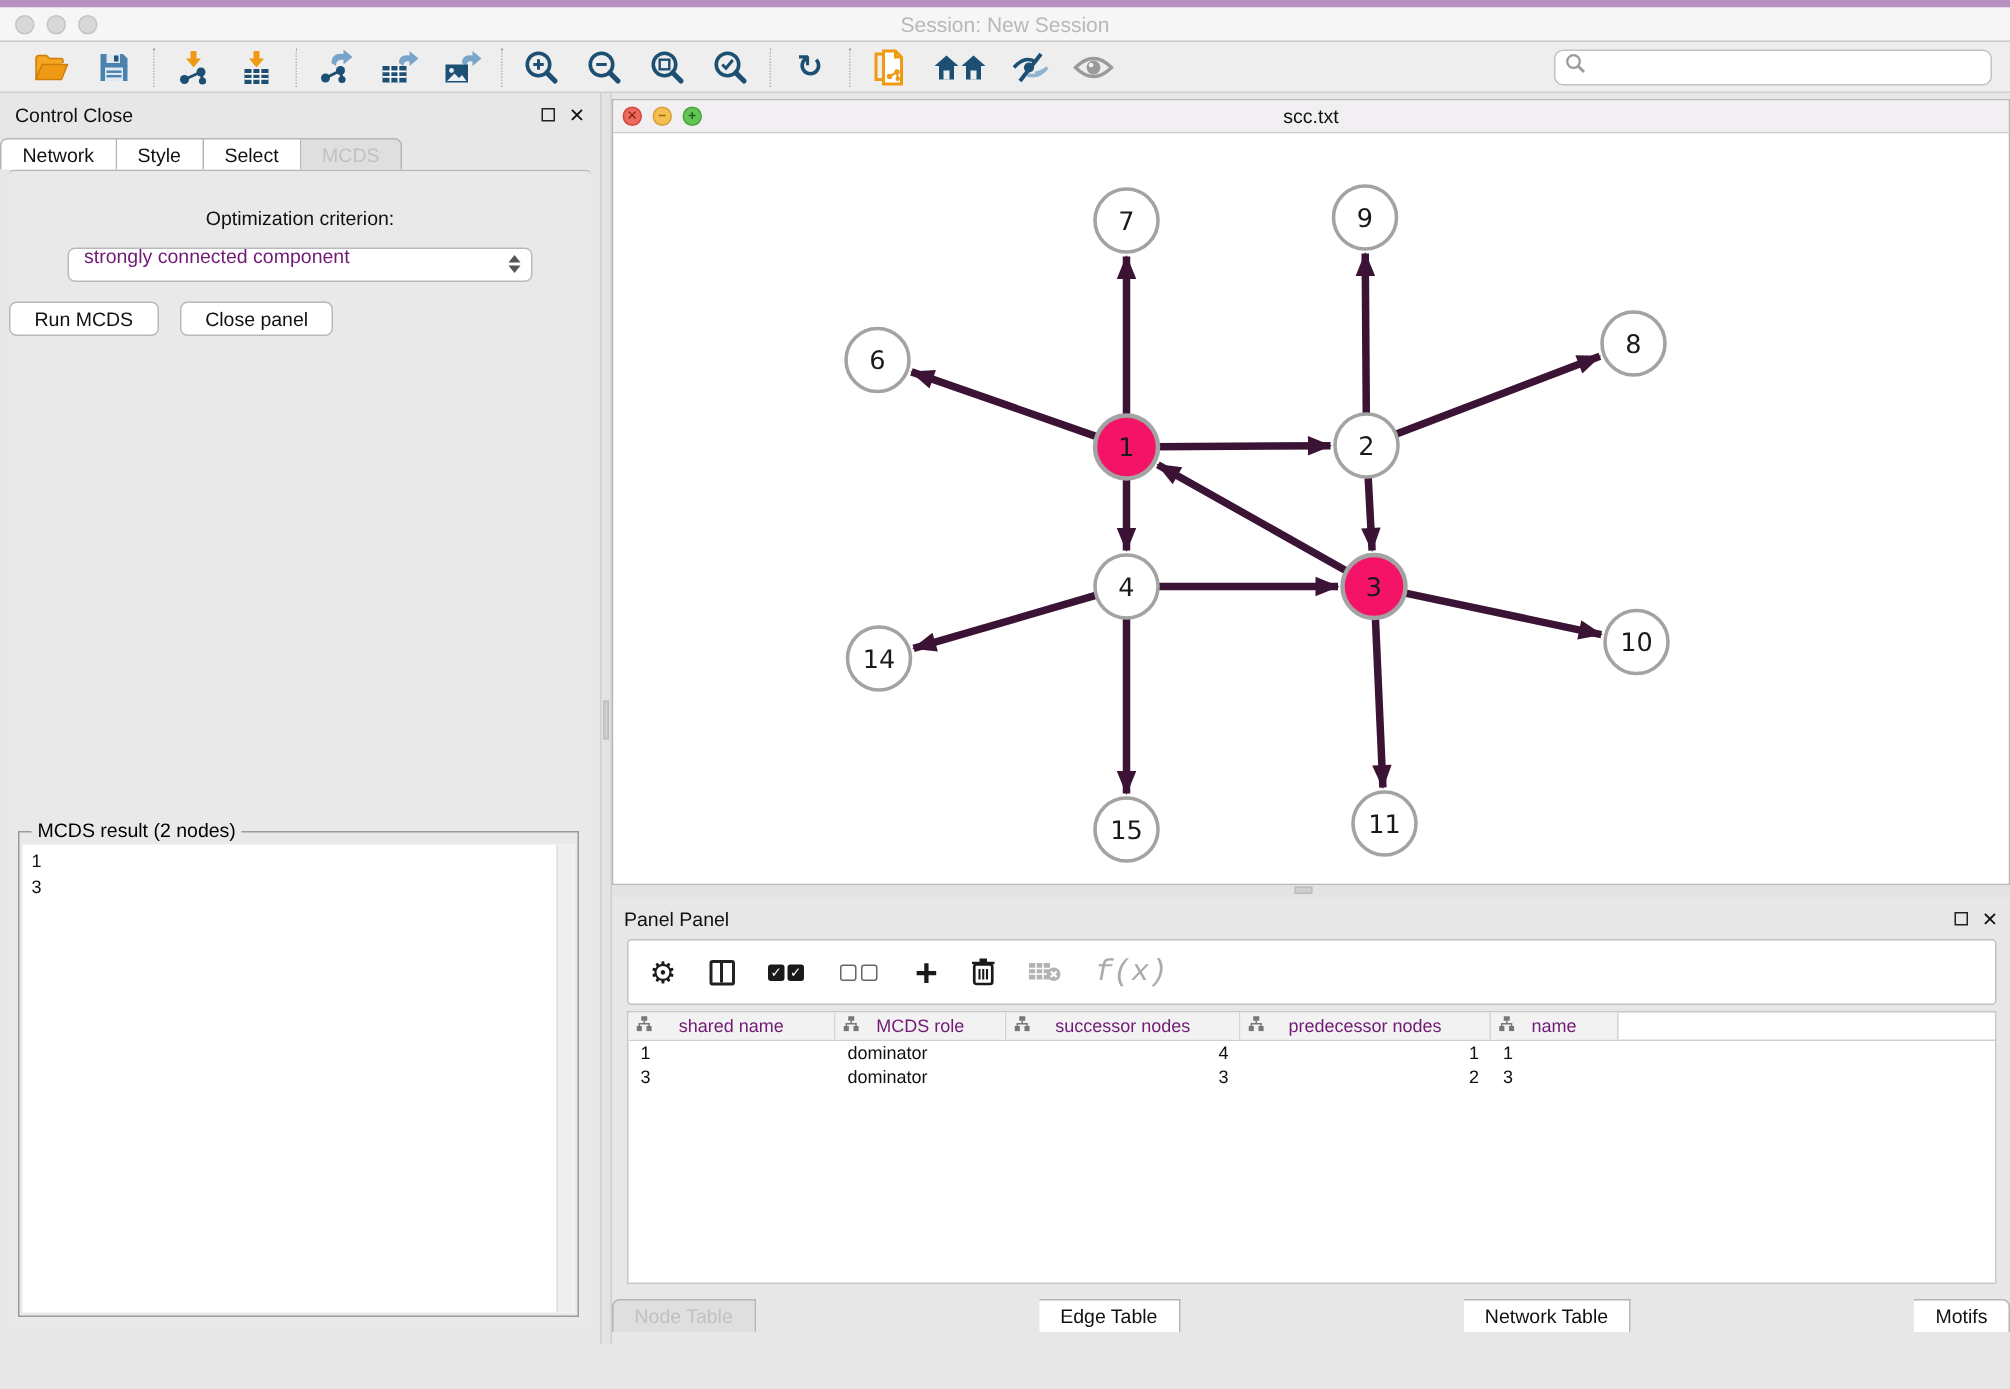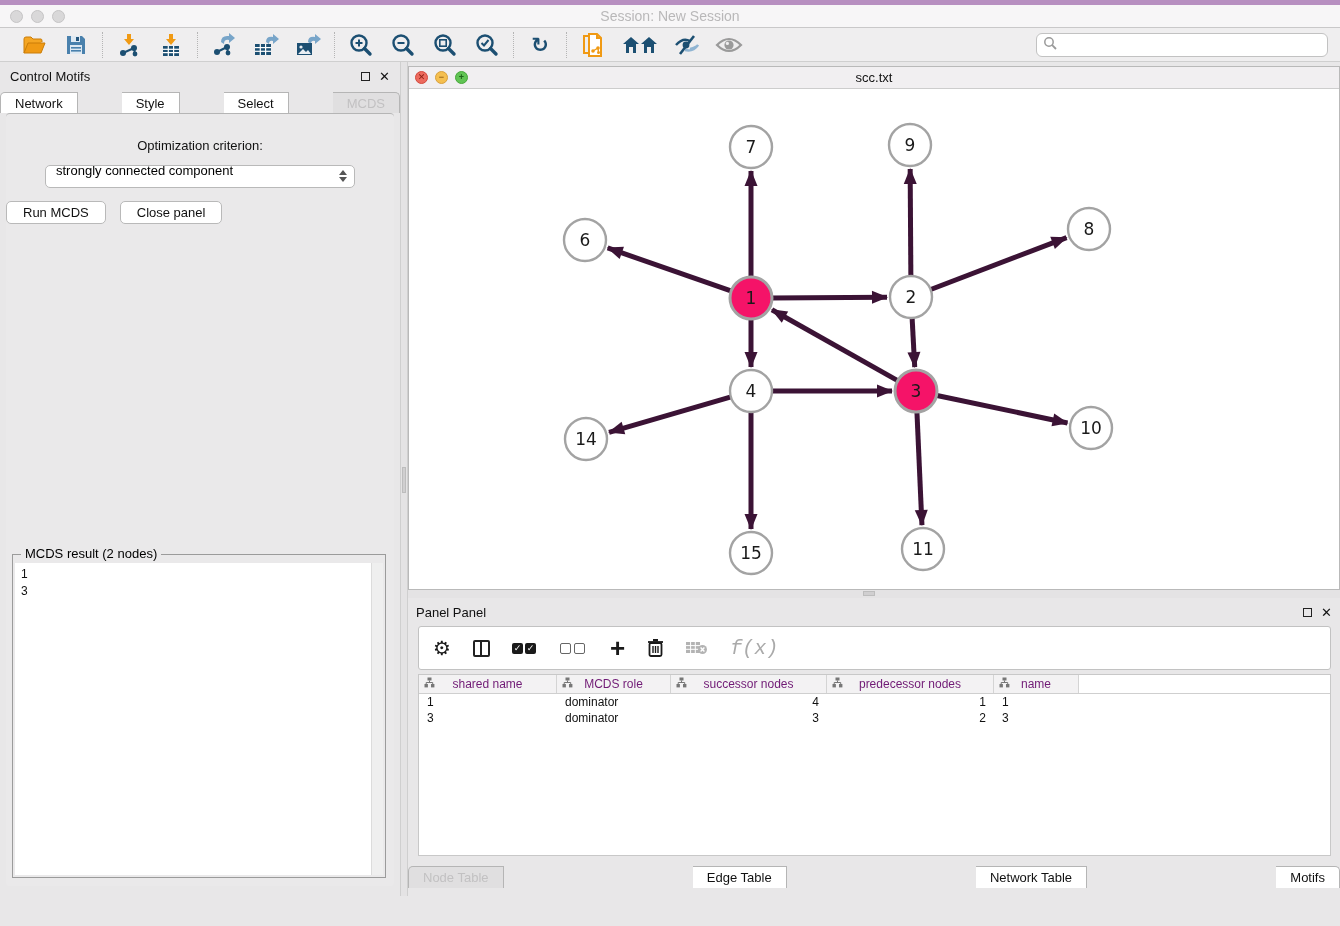--- a/index.html
+++ b/index.html
@@ -26,29 +26,29 @@
   .uni-icon{font-size:21px;font-weight:bold;color:#1c4f72;line-height:1;}
 
   
   .control-panel{position:absolute;left:0;top:62px;width:400px;height:834px;background:#e8e7e8;}
   .panel-header{height:28px;display:flex;align-items:center;padding:0 10px;}
   .panel-title{font-size:13px;color:#111;}
   .panel-hdr-icons{margin-left:auto;display:flex;gap:9px;align-items:center;}
   .float-ic{width:9px;height:9px;border:1.6px solid #222;}
   .close-ic{font-size:13px;font-weight:bold;color:#111;line-height:1;}
 
-  .tabs-row{display:flex;justify-content:space-between;gap:0;height:21px;margin-top:2px;}
+  .tabs-row{display:flex;justify-content:flex-start;gap:0;height:21px;margin-top:2px;}
   .tab{background:#fff;border:1px solid #b5b5b5;border-bottom:none;padding:2px 14px;font-size:13px;color:#111;display:flex;align-items:center;}
   .tab:first-child{border-radius:5px 0 0 0;}
   .tab:last-child{border-radius:0 5px 0 0;}
   .tab.selected{background:#e0dfe0;color:#c2c1c2;}
   .tab+.tab{border-left:none;}
   .tab-content{position:absolute;left:6px;right:6px;top:51px;bottom:10px;border-top:1px solid #b5b5b5;background:#eae9ea;border-radius:4px;}
   .opt-label{margin-top:24px;text-align:center;font-size:13px;color:#111;}
-  .opt-select{position:relative;margin:12px auto 0;width:310px;height:23px;background:#fff;border:1px solid #b9b9b9;border-radius:5px;display:flex;align-items:center;padding:0 22px 13px 10px;font-size:13px;color:#000000;cursor:pointer;}
+  .opt-select{position:relative;margin:12px auto 0;width:310px;height:23px;background:#fff;border:1px solid #b9b9b9;border-radius:5px;display:flex;align-items:center;padding:0 22px 13px 10px;font-size:13px;color:#701a75;cursor:pointer;}
   .stepper{position:absolute;right:7px;top:4px;display:flex;flex-direction:column;gap:2px;}
   .stepper .up{width:0;height:0;border-left:4px solid transparent;border-right:4px solid transparent;border-bottom:5px solid #555;}
   .stepper .down{width:0;height:0;border-left:4px solid transparent;border-right:4px solid transparent;border-top:5px solid #555;}
   .btn-row{display:flex;justify-content:flex-start;gap:14px;margin-top:13px;}
   .pbtn{background:#fff;border:1px solid #b9b9b9;border-radius:5px;height:23px;padding:0 16px;font-size:13px;color:#111;display:flex;align-items:center;cursor:pointer;}
 
   .result-group{position:absolute;left:6px;right:8px;top:440px;bottom:8px;border:1px solid #9b9b9b;background:#eae9ea;}
   .result-legend{position:absolute;left:8px;top:-9px;background:#eae9ea;padding:0 4px;font-size:13px;color:#000000;}
   .result-area{position:absolute;left:2px;right:2px;top:8px;bottom:2px;background:#fff;overflow:hidden;}
   .result-scroll{position:absolute;right:0;top:0;bottom:0;width:12px;background:#efefef;border-left:1px solid #dcdcdc;}
@@ -280,21 +280,21 @@
             <circle cx="6" cy="6" r="4.2" fill="none" stroke="#9a9a9a" stroke-width="1.5"></circle>
             <line x1="9.2" y1="9.2" x2="13" y2="13" stroke="#9a9a9a" stroke-width="1.8"></line>
           </svg>
       </span>
       <input placeholder="" style="">
     </div>
   </div>
 
   <div class="control-panel">
     <div class="panel-header">
-      <span class="panel-title">Control Motifs</span>
+      <span class="panel-title">Control Close</span>
       <span class="panel-hdr-icons">
         <span class="float-ic"></span>
         <span class="close-ic">✕</span>
       </span>
     </div>
     <div class="tabs-row" id="cp-tabs">
         <div class="tab">Network</div>
         <div class="tab">Style</div>
         <div class="tab">Select</div>
         <div class="tab selected">MCDS</div>

